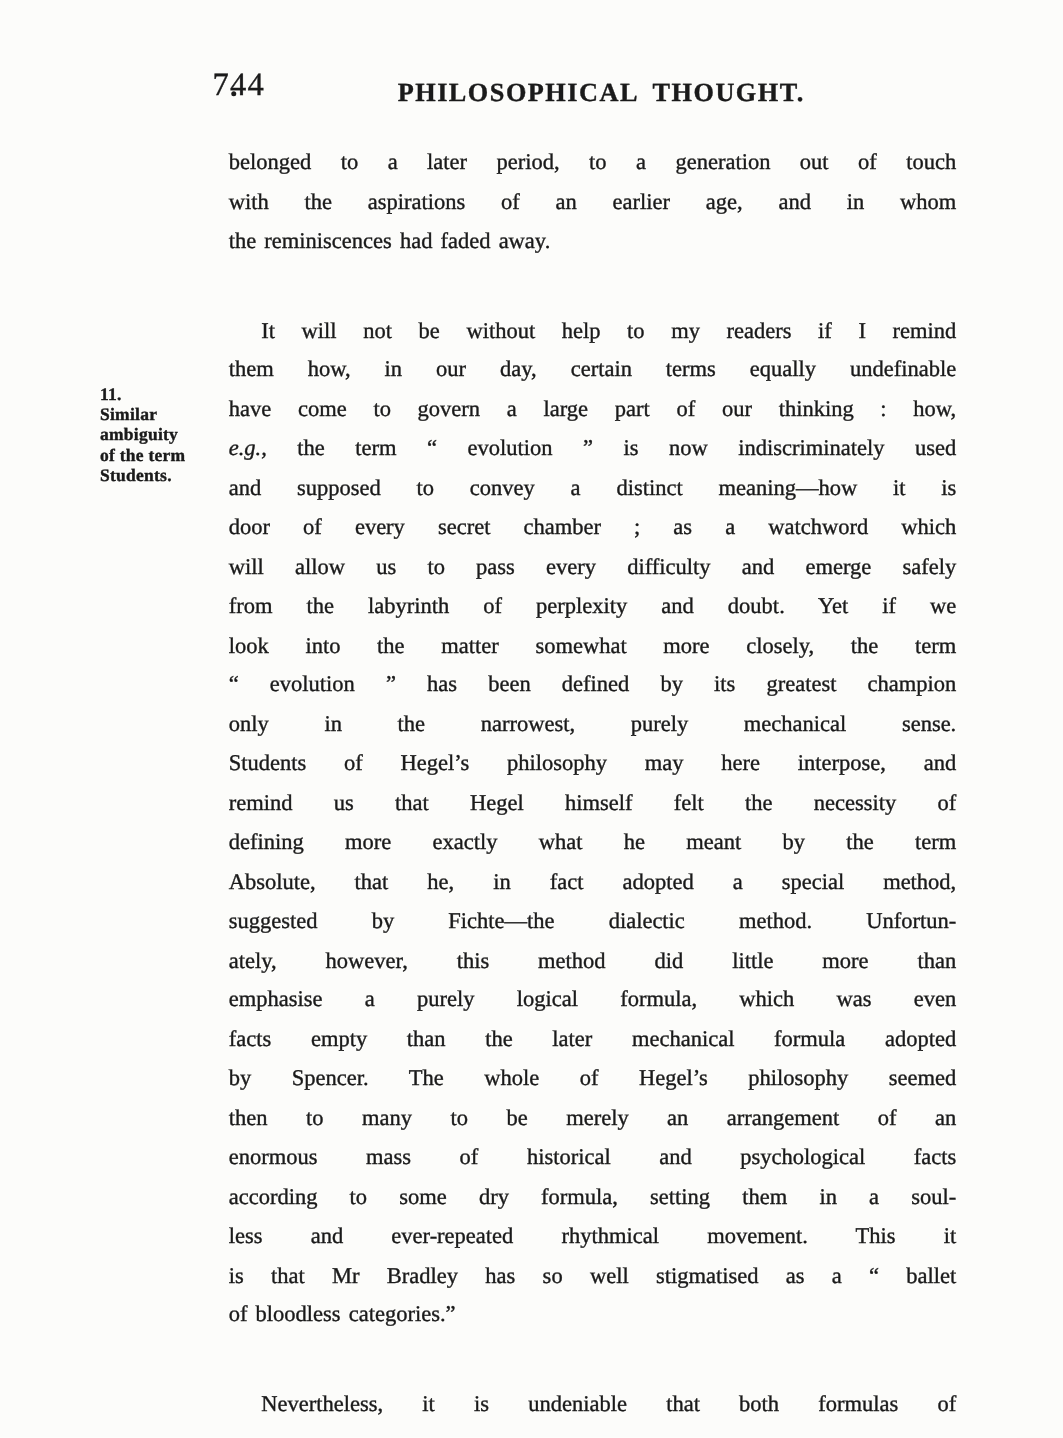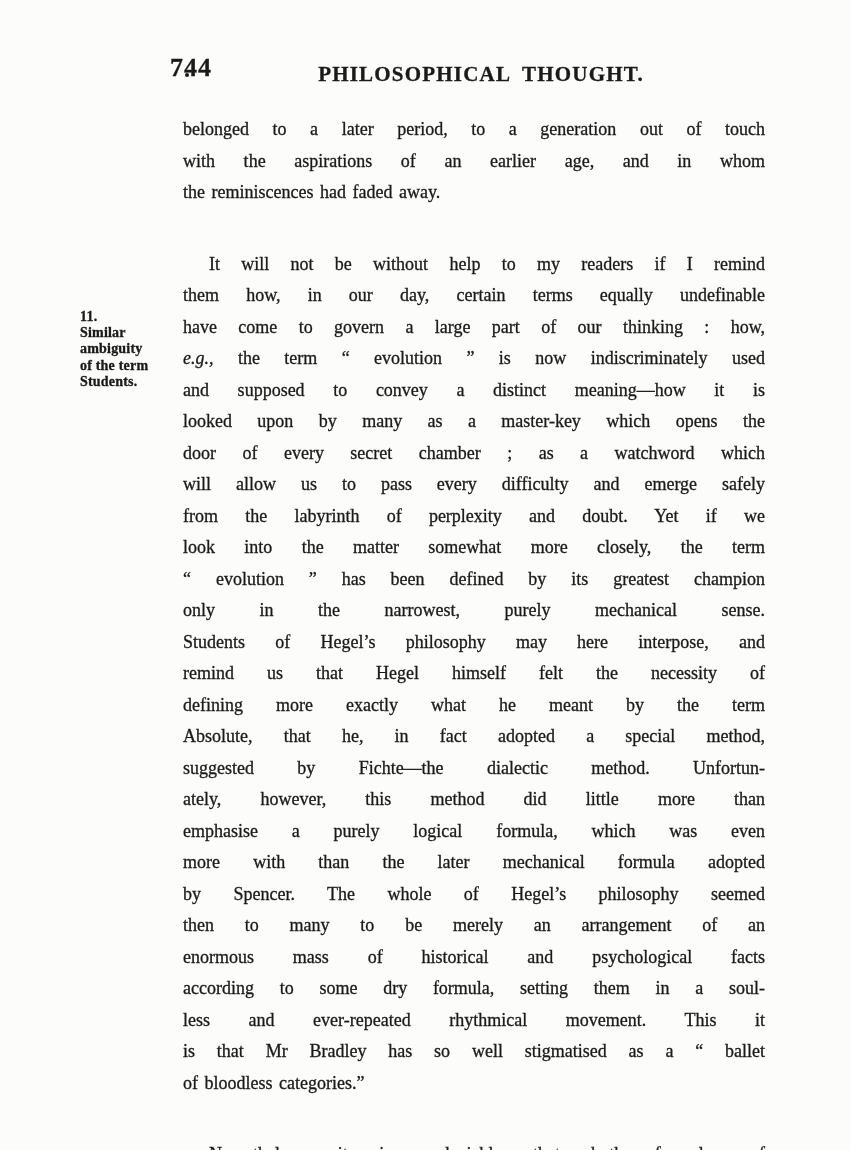--- a/index.html
+++ b/index.html
@@ -12,21 +12,21 @@
     position: relative;
     width: 850px; height: 1150px;
     background: #fcfcfa;
     overflow: hidden;
     color: #1a1a1a;
     -webkit-text-stroke: 0.3px currentColor;
   }
   
   .pagenum {
     position: absolute; left: 170px; top: 55px;
-    font-size: 26px; font-weight: bold; line-height: 1;
+    font-size: 26px; font-weight: normal; line-height: 1;
     letter-spacing: 1px;
     text-align: right;
   }
   .speck {
     position: absolute; left: 185px; top: 73px;
     width: 4px; height: 4px; border-radius: 50%;
     background: #1a1a1a;
   }
   .runtitle {
     position: absolute; left: 190px; top: 63px; width: 582px;
@@ -82,35 +82,34 @@
       <div class="ln">with the aspirations of an earlier age, and in whom</div>
       <div class="ln short">the reminiscences had faded away.</div>
     </div>
 
     <div>
       <div class="ln indent">It will not be without help to my readers if I remind</div>
       <div class="ln">them how, in our day, certain terms equally undefinable</div>
       <div class="ln">have come to govern a large part of our thinking : how,</div>
       <div class="ln"><i>e.g.,</i><span> the term “ evolution ” is now indiscriminately used</span></div>
       <div class="ln">and supposed to convey a distinct meaning—how it is</div>
-      <div class="ln">looked upon by many as a master-key which opens the</div>
       <div class="ln">door of every secret chamber ; as a watchword which</div>
       <div class="ln">will allow us to pass every difficulty and emerge safely</div>
       <div class="ln">from the labyrinth of perplexity and doubt.  Yet if we</div>
       <div class="ln">look into the matter somewhat more closely, the term</div>
       <div class="ln">“ evolution ” has been defined by its greatest champion</div>
       <div class="ln">only in the narrowest, purely mechanical sense.</div>
       <div class="ln">Students of Hegel’s philosophy may here interpose, and</div>
       <div class="ln">remind us that Hegel himself felt the necessity of</div>
       <div class="ln">defining more exactly what he meant by the term</div>
       <div class="ln">Absolute, that he, in fact adopted a special method,</div>
       <div class="ln">suggested by Fichte—the dialectic method.  Unfortun-</div>
       <div class="ln">ately, however, this method did little more than</div>
       <div class="ln">emphasise a purely logical formula, which was even</div>
-      <div class="ln">more with than the later mechanical formula adopted</div>
+      <div class="ln">facts empty than the later mechanical formula adopted</div>
       <div class="ln">by Spencer.  The whole of Hegel’s philosophy seemed</div>
       <div class="ln">then to many to be merely an arrangement of an</div>
       <div class="ln">enormous mass of historical and psychological facts</div>
       <div class="ln">according to some dry formula, setting them in a soul-</div>
       <div class="ln">less and ever-repeated rhythmical movement.  This it</div>
       <div class="ln">is that Mr Bradley has so well stigmatised as a “ ballet</div>
       <div class="ln short">of bloodless categories.”</div>
     </div>
 
     <div>

